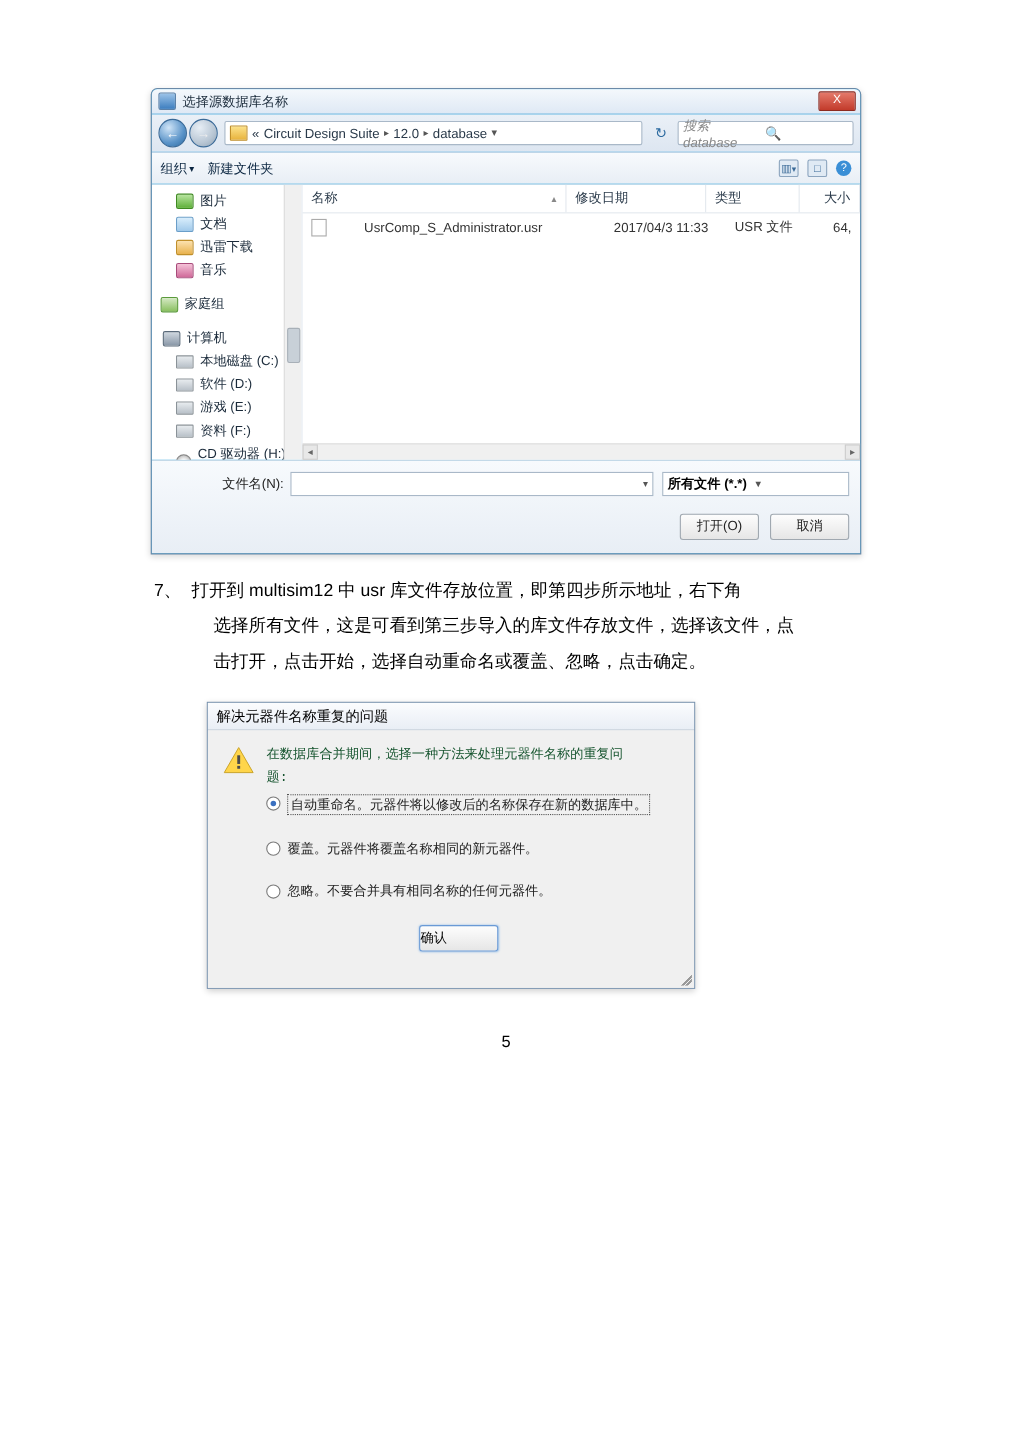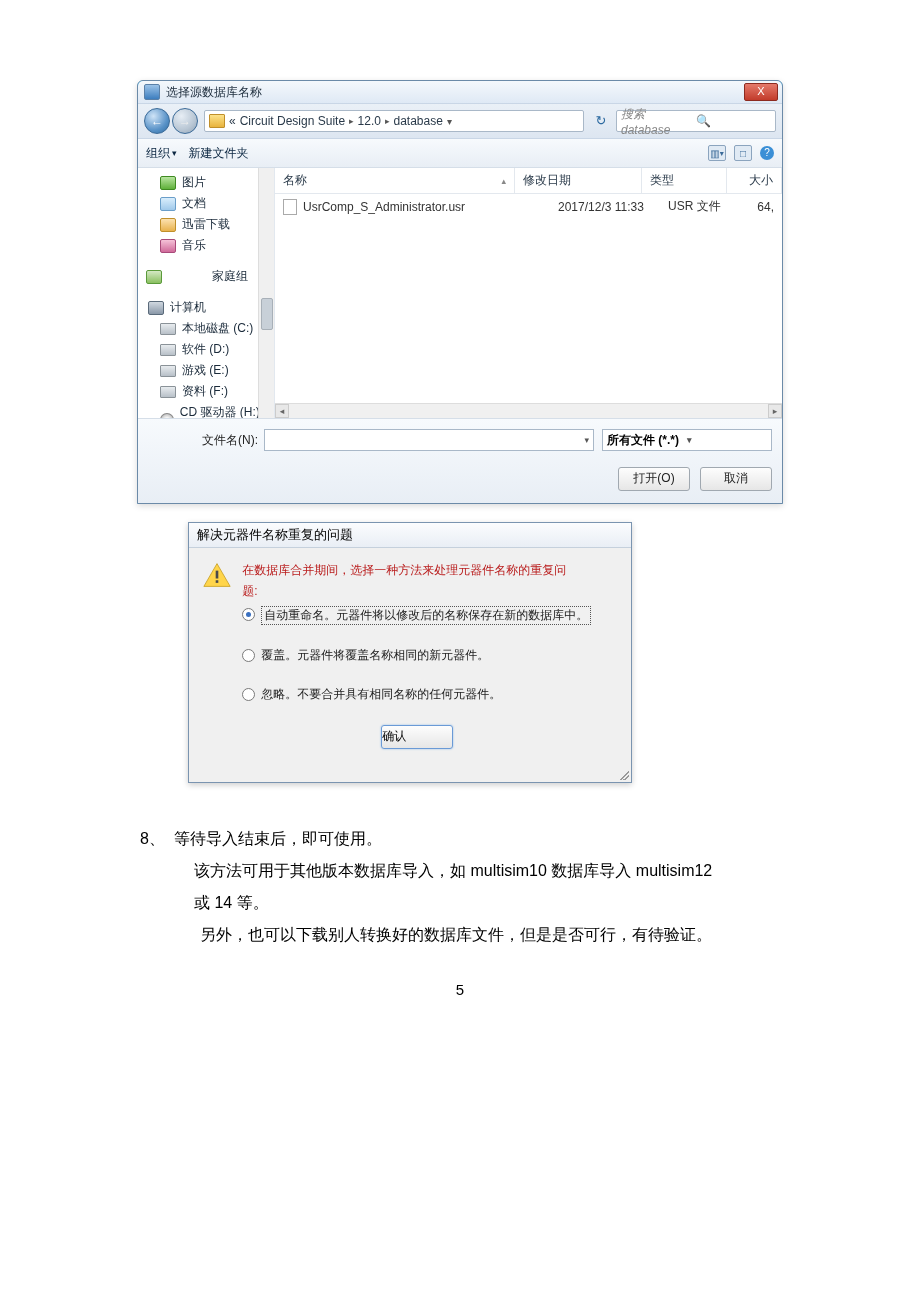--- a/index.html
+++ b/index.html
@@ -151,21 +151,21 @@
   .col-name { flex:1; display:flex; align-items:center; gap:4px;text-align:right;}
   .col-date { width:110px;}
   .col-type { width:68px;}
   .col-size { width:38px; text-align:right;}
   .fl-row {
     display:flex; align-items:center;
     padding: 4px 8px;
     color:#333;
   }
   .file-ico { width:12px; height:14px; margin-right:6px; background:#fff; border:1px solid #aaa;}
-  .fl-row .c-name { flex:1; display:flex; align-items:center;}
+  .fl-row .c-name { flex:1; display:flex; align-items:center;gap:28px;}
   .fl-row .c-date { width:110px;}
   .fl-row .c-type { width:68px;}
   .fl-row .c-size { width:38px; text-align:right;}
   .hscroll {
     position:absolute; left:0; right:0; bottom:0; height:14px;
     background:#f0f0f0; border-top:1px solid #ddd;
   }
   .hscroll .arrow { position:absolute; top:0; width:14px; height:14px; background:#e8e8e8; border:1px solid #ccc; box-sizing:border-box; text-align:center; font-size:9px; color:#666; line-height:12px;}
   .hscroll .a-left{left:0;} .hscroll .a-right{right:0;}
   .dlg-footer {
@@ -221,21 +221,21 @@
     min-height: 210px;
   }
   .warn-icon {
     width:28px; height:26px;
     display:inline-block;
     vertical-align:top;
     margin-right: 8px;
   }
   .warn-icon svg { width:28px; height:26px;}
   .msg-block { display:inline-block; width: 350px; vertical-align:top;}
-  .msg-text { color:#b91c1c; line-height:1.4; margin-bottom:4px;}
+  .msg-text { color:#14532d; line-height:1.4; margin-bottom:4px;font-family:Liberation Mono, monospace;}
   .radio-row { display:flex; align-items:flex-start; margin: 6px 0 22px 0; font-family: Liberation Mono, monospace;}
   .radio {
     width:11px; height:11px; border:1px solid #7a7a7a; border-radius:50%;
     margin-right:6px; margin-top:2px; flex-shrink:0;
     display:flex; align-items:center; justify-content:center;
     background:#fff;
   }
   .radio.checked::after{
     content:""; width:5px; height:5px; background:#3a70c0; border-radius:50%;
   }
@@ -320,21 +320,21 @@
             <span>文档</span>
           </div>
         <div class="sb-item">
             <span class="sb-ico ico-dl"></span>
             <span>迅雷下载</span>
           </div>
         <div class="sb-item">
             <span class="sb-ico ico-music"></span>
             <span>音乐</span>
           </div>
-        <div class="sb-item group" style="padding-left:8px;gap:44px;">
+        <div class="sb-item group" style="padding-left:8px;">
             <span class="sb-ico ico-home"></span>
             <span>家庭组</span>
           </div>
         <div class="sb-item group" style="padding-left:10px;">
             <span class="sb-ico ico-pc"></span>
             <span>计算机</span>
           </div>
         <div class="sb-item">
             <span class="sb-ico ico-drive"></span>
             <span>本地磁盘 (C:)</span>
@@ -367,21 +367,21 @@
             </div>
           <div class="col-date">修改日期</div>
           <div class="col-type">类型</div>
           <div class="col-size">大小</div>
         </div>
         <div class="fl-row">
           <div class="c-name">
               <span class="file-ico"></span>
               <span>UsrComp_S_Administrator.usr</span>
             </div>
-          <div class="c-date">2017/12/3 11:33</div>
+          <div class="c-date">2017/04/3 11:33</div>
           <div class="c-type">USR 文件</div>
           <div class="c-size">64,</div>
         </div>
         <div class="hscroll">
           <span class="arrow a-left">◂</span>
           <span class="arrow a-right">▸</span>
         </div>
       </div>
     </div>
     <div class="dlg-footer">
@@ -395,20 +395,25 @@
           <span style="font-size:9px;color:#555;">▾</span>
         </div>
       </div>
       <div class="footer-row2">
         <span class="win-btn">打开(O)</span>
         <span class="win-btn">取消</span>
       </div>
     </div>
   </div>
 
+  <div class="para-block" style="margin-left:40px;">
+    <div><span class="list-num">7、</span><span>打开到 multisim12 中 usr 库文件存放位置，即第四步所示地址，右下角</span></div>
+    <div class="indent"><span>选择所有文件，这是可看到第三步导入的库文件存放文件，选择该文件，点</span></div>
+    <div class="indent"><span>击打开，点击开始，选择自动重命名或覆盖、忽略，点击确定。</span></div>
+  </div>
 
   <div class="popup" style="margin-left:88px;">
     <div class="popup-title">解决元器件名称重复的问题</div>
     <div class="popup-body">
       <span class="warn-icon">
         <svg viewBox="0 0 32 28">
           <polygon points="16,1 31,27 1,27" fill="#ffd54a" stroke="#c9a227" stroke-width="1"></polygon>
           <rect x="14.5" y="9" width="3" height="9" fill="#4a4a4a"></rect>
           <rect x="14.5" y="20" width="3" height="3" fill="#4a4a4a"></rect>
         </svg>
@@ -429,21 +434,15 @@
           <span class="radio-label">忽略。不要合并具有相同名称的任何元器件。</span>
         </div>
         <div class="popup-btn-row">
           <span class="popup-btn">确认</span>
         </div>
       </div>
       <div class="resize-grip"></div>
     </div>
   </div>
 
-  <div class="para-block" style="margin-left:40px; margin-top:30px;">
-    <div><span class="list-num">8、</span><span>等待导入结束后，即可使用。</span></div>
-    <div class="indent" style="text-align:justify;"><span>该方法可用于其他版本数据库导入，如 multisim10 数据库导入 multisim12</span></div>
-    <div class="indent"><span>或 14 等。</span></div>
-    <div class="indent" style="text-indent:6px;"><span>另外，也可以下载别人转换好的数据库文件，但是是否可行，有待验证。</span></div>
-  </div>
 
   <div class="page-num">5</div>
 </div>
 
 </body></html>

